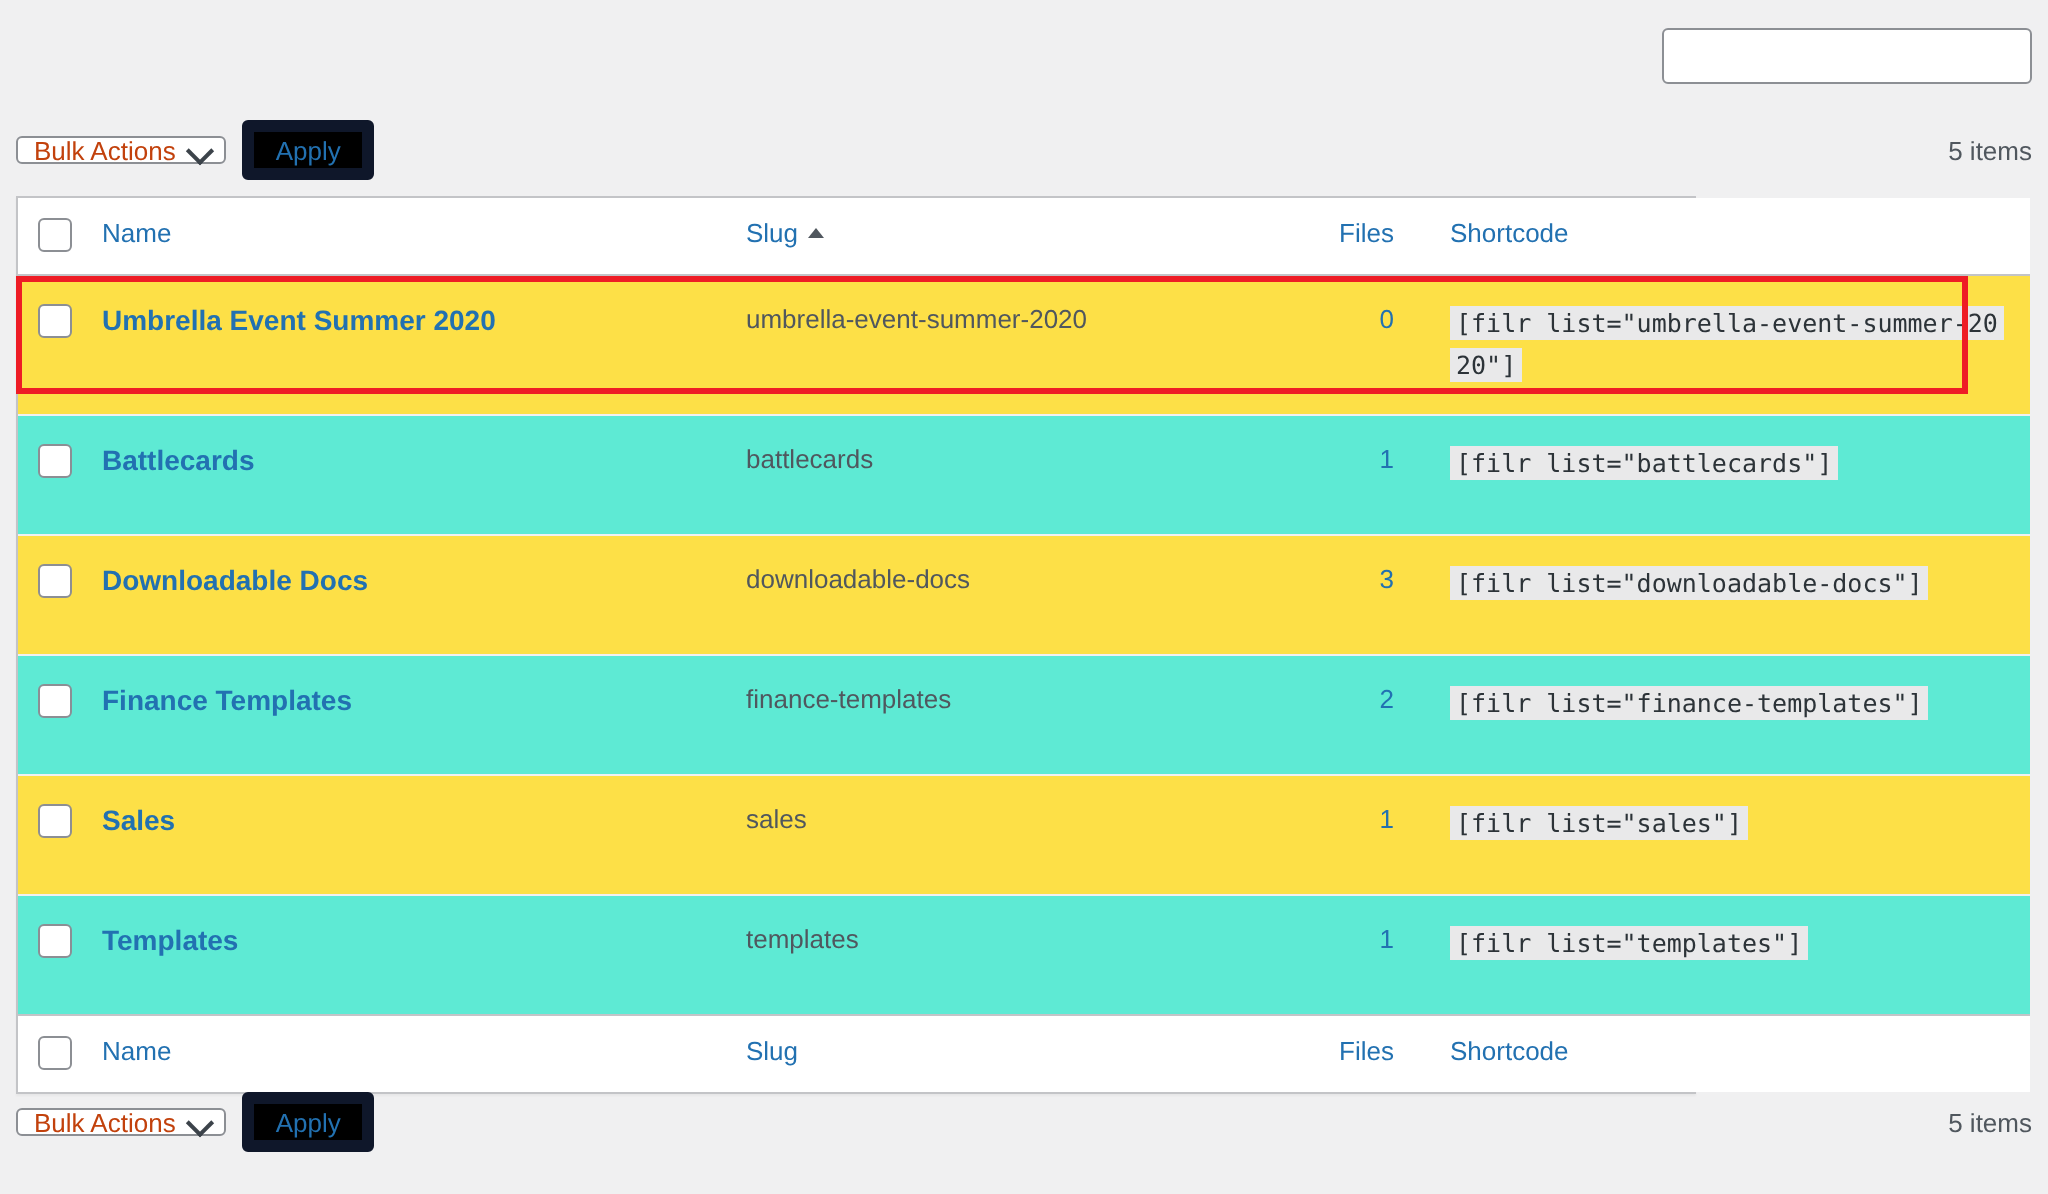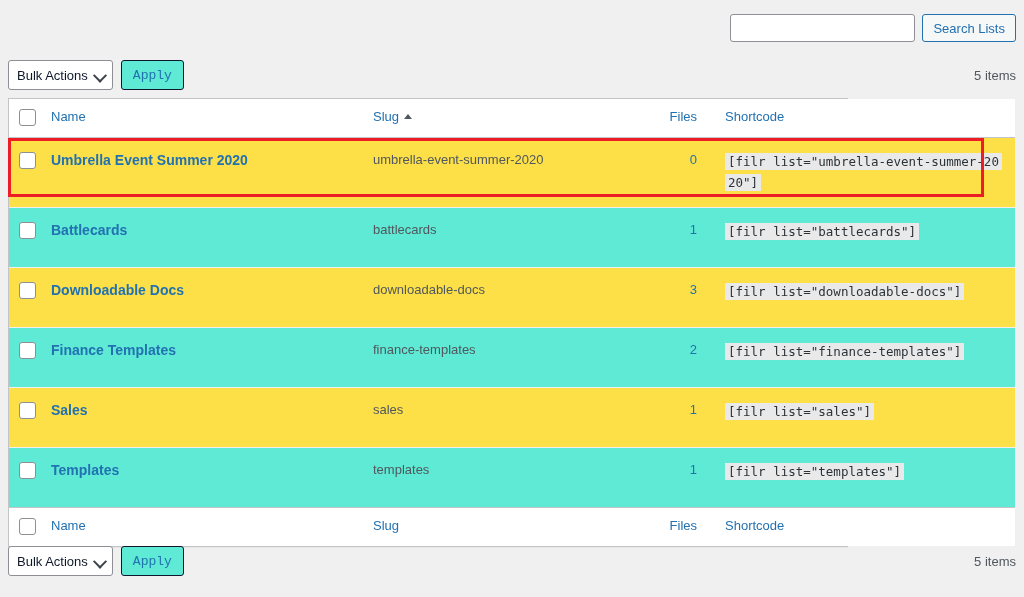--- a/index.html
+++ b/index.html
@@ -70,29 +70,29 @@
     right: 8px;
     height: 30px;
     display: flex;
     align-items: center;
   }
   .tablenav.top { top: 60px; }
   .tablenav.bottom { top: 546px; }
 
   .bulk-select {
     position: relative;
-    height: 30px;
+    height: 14px;
     box-sizing: border-box;
     display: inline-flex;
     align-items: center;
     padding: 0 24px 0 8px;
     background: #fff;
     border: 1px solid #8c8f94;
     border-radius: 3px;
-    color: #0f172a;
+    color: #c2410c;
     font-size: 13px;
     cursor: pointer;
     white-space: nowrap;
   }
   .bulk-select .chev {
     position: absolute;
     right: 7px;
     top: 50%;
     width: 8px;
     height: 8px;
@@ -103,28 +103,27 @@
     transform-origin: center;
   }
   .apply-btn {
     height: 30px;
     margin-left: 8px;
     box-sizing: border-box;
     display: inline-flex;
     align-items: center;
     justify-content: center;
     padding: 0 11px;
-    background: #5eead4;
-    border: 1px solid #0f172a;
+    background: #000000;
+    border: 6px solid #0f172a;
     border-radius: 3px;
     color: #2271b1;
     font-size: 13px;
     line-height: 1;
     cursor: pointer;
-    font-family: Liberation Mono, monospace;
   }
   .items-count {
     margin-left: auto;
     font-size: 13px;
     color: #50575e;
     white-space: nowrap;
   }
 
   
   .wp-table-wrap {
@@ -275,21 +274,20 @@
     z-index: 5;
   }
 </style>
 </head>
 <body>
 
 <div class="page">
 
   <div class="search-row">
     <input class="search-input" type="text" placeholder="" style="">
-    <button class="btn-secondary">Search Lists</button>
   </div>
 
   <div class="tablenav top">
     <div class="bulk-select">
       <span>Bulk Actions</span>
       <span class="chev"></span>
     </div>
     <button class="apply-btn">Apply</button>
     <span class="items-count">5 items</span>
   </div>

